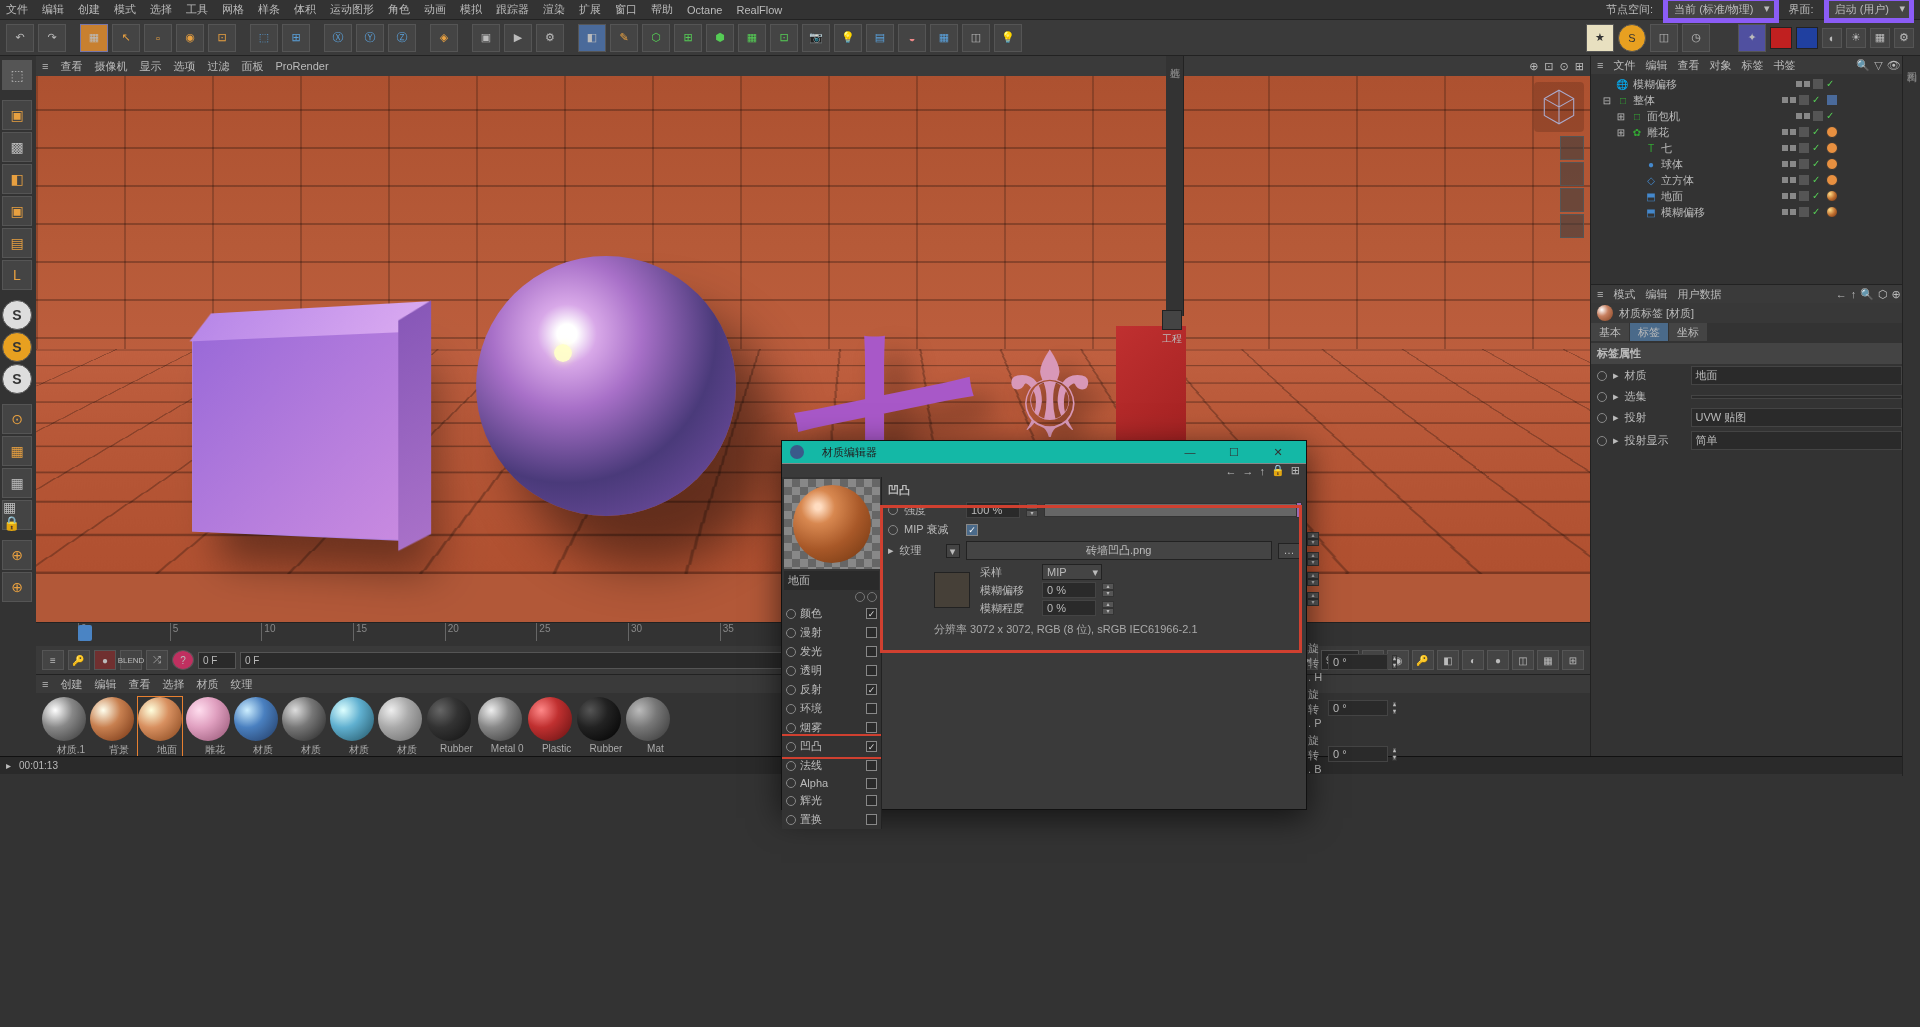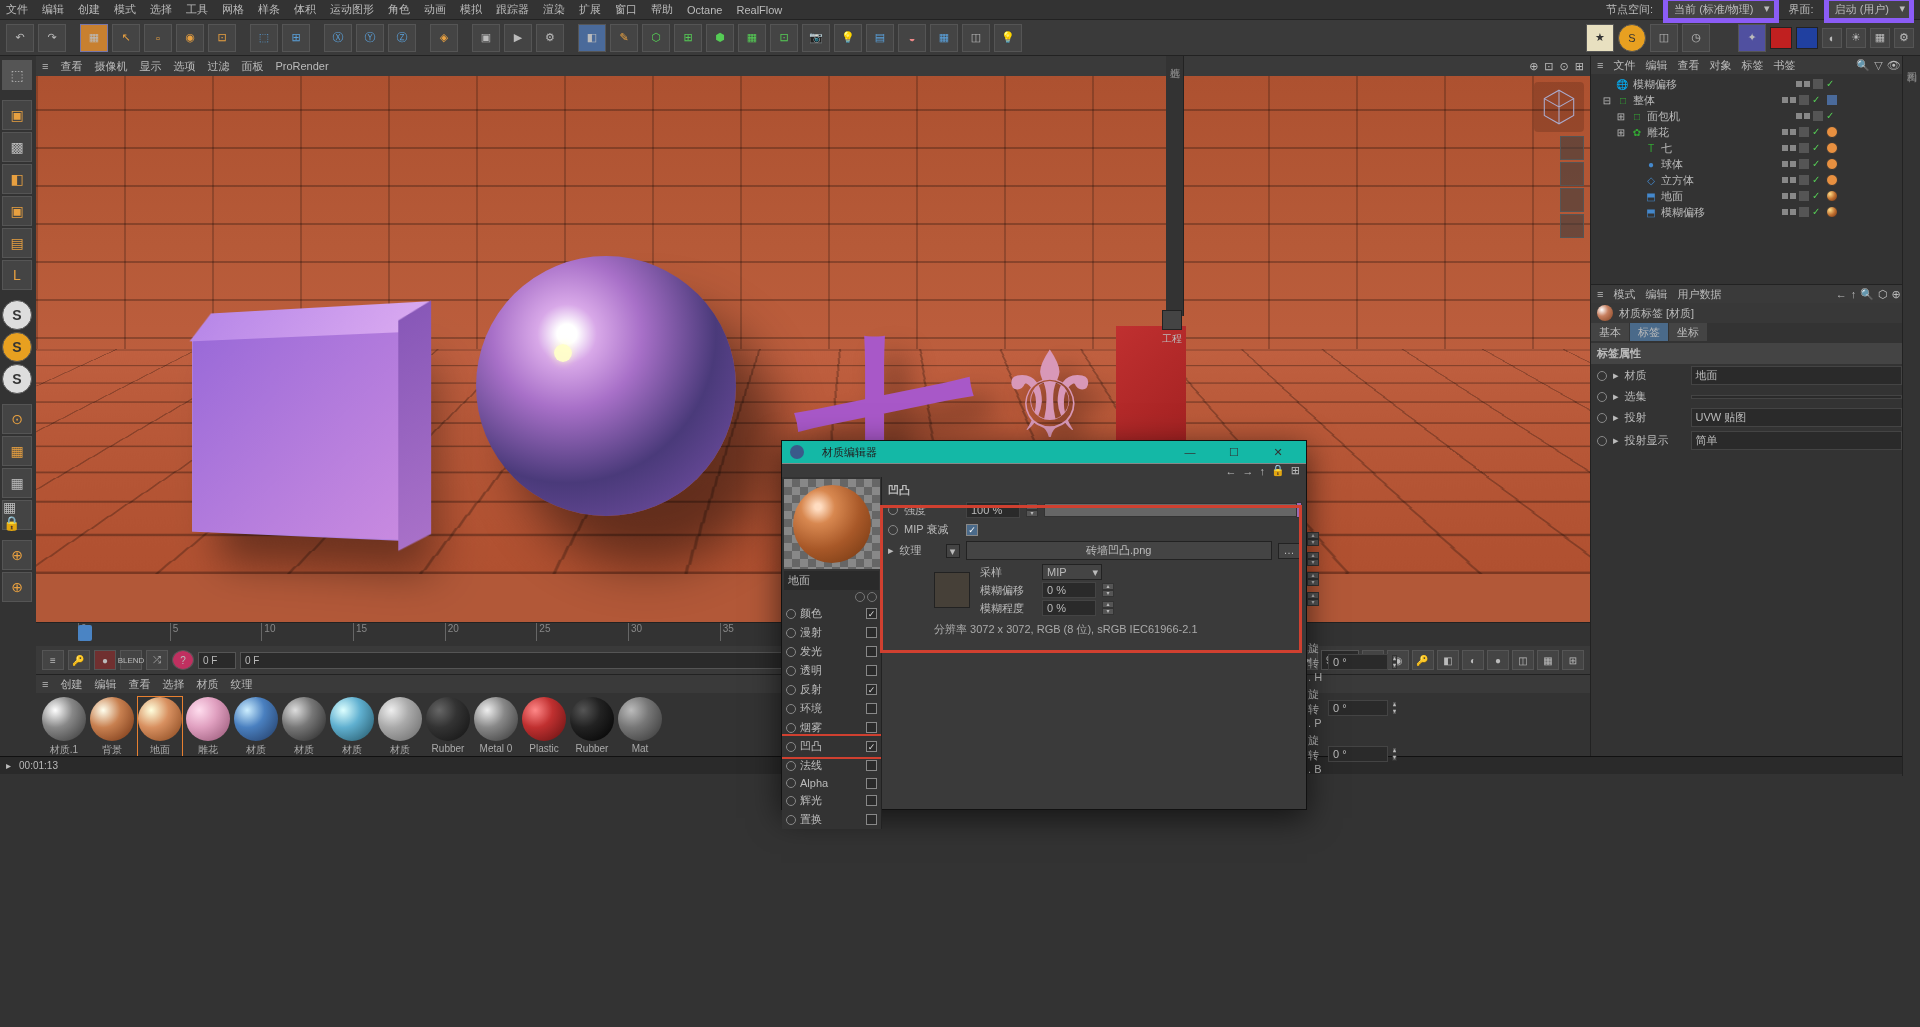--- a/index.html
+++ b/index.html
@@ -56,21 +56,21 @@
 .tlbtn { width: 22px; height: 20px; background: #444; border: 1px solid #555; display: flex; align-items: center; justify-content: center; font-size: 10px; cursor: pointer; }
 .tlfield { background: #2a2a2a; border: 1px solid #555; padding: 2px 4px; width: 38px; font-size: 10px; color: #bbb; }
 .tlfield.wide { flex: 1; }
 .timeline-ctl .right { margin-left: auto; display: flex; gap: 3px; }
 
 .mat-area { height: 82px; background: #333; display: flex; flex-direction: column; border-top: 1px solid #222; }
 .mat-menu { height: 18px; display: flex; align-items: center; padding: 0 6px; gap: 12px; background: #3a3a3a; }
 .mat-strip { flex: 1; display: flex; align-items: flex-start; padding: 4px 6px; gap: 4px; overflow: hidden; }
 .mat-item { display: flex; flex-direction: column; align-items: center; gap: 2px; cursor: pointer; }
 .mat-ball { width: 44px; height: 44px; border-radius: 50%; }
-.mat-label { font-size: 10px; color: #aaa; }
+.mat-label { font-size: 10px; color: #aaa; margin-left: 14px; }
 
 .statusbar { height: 18px; background: #2a2a2a; display: flex; align-items: center; padding: 0 6px; gap: 8px; border-top: 1px solid #111; font-size: 10px; }
 
 .right-panel { width: 330px; background: #333; display: flex; flex-direction: column; border-left: 1px solid #222; }
 .rp-btn { width: 20px; height: 20px; background: #444; border: 1px solid #555; display:flex; align-items:center; justify-content:center;}
 .rp-menu { height: 18px; display: flex; align-items: center; padding: 0 6px; gap: 10px; background: #3a3a3a; }
 .rp-menu .right { margin-left: auto; display: flex; gap: 4px; }
 .obj-tree { flex: 0 0 210px; overflow: auto; background: #333; padding: 2px; }
 .tree-row { display: flex; align-items: center; height: 16px; gap: 4px; padding-left: 4px; }
 .tree-indent { display: inline-block; }

